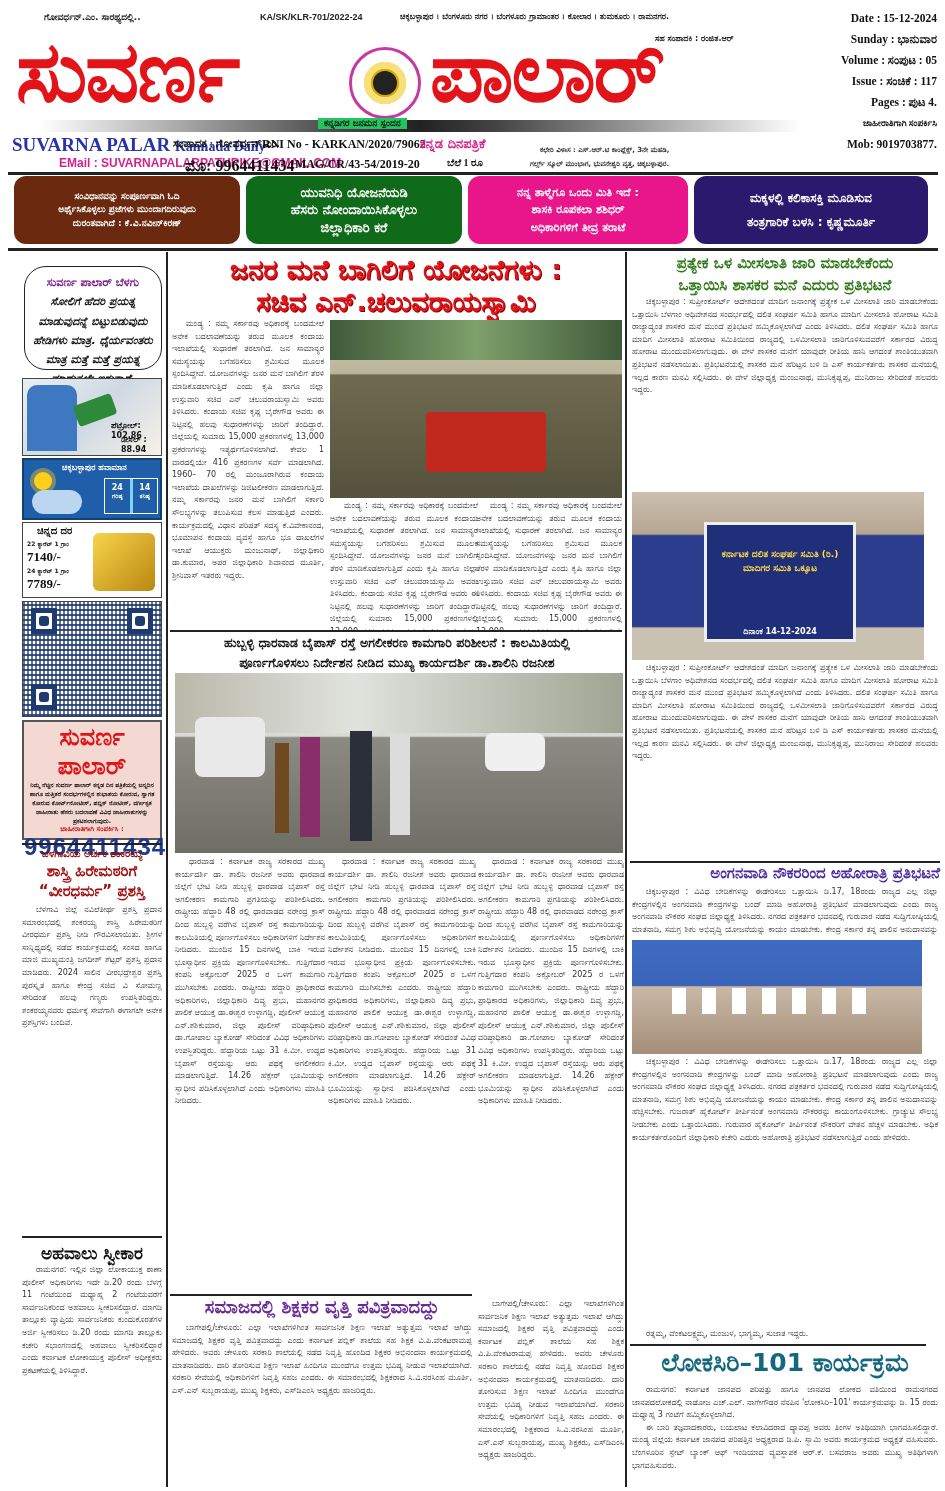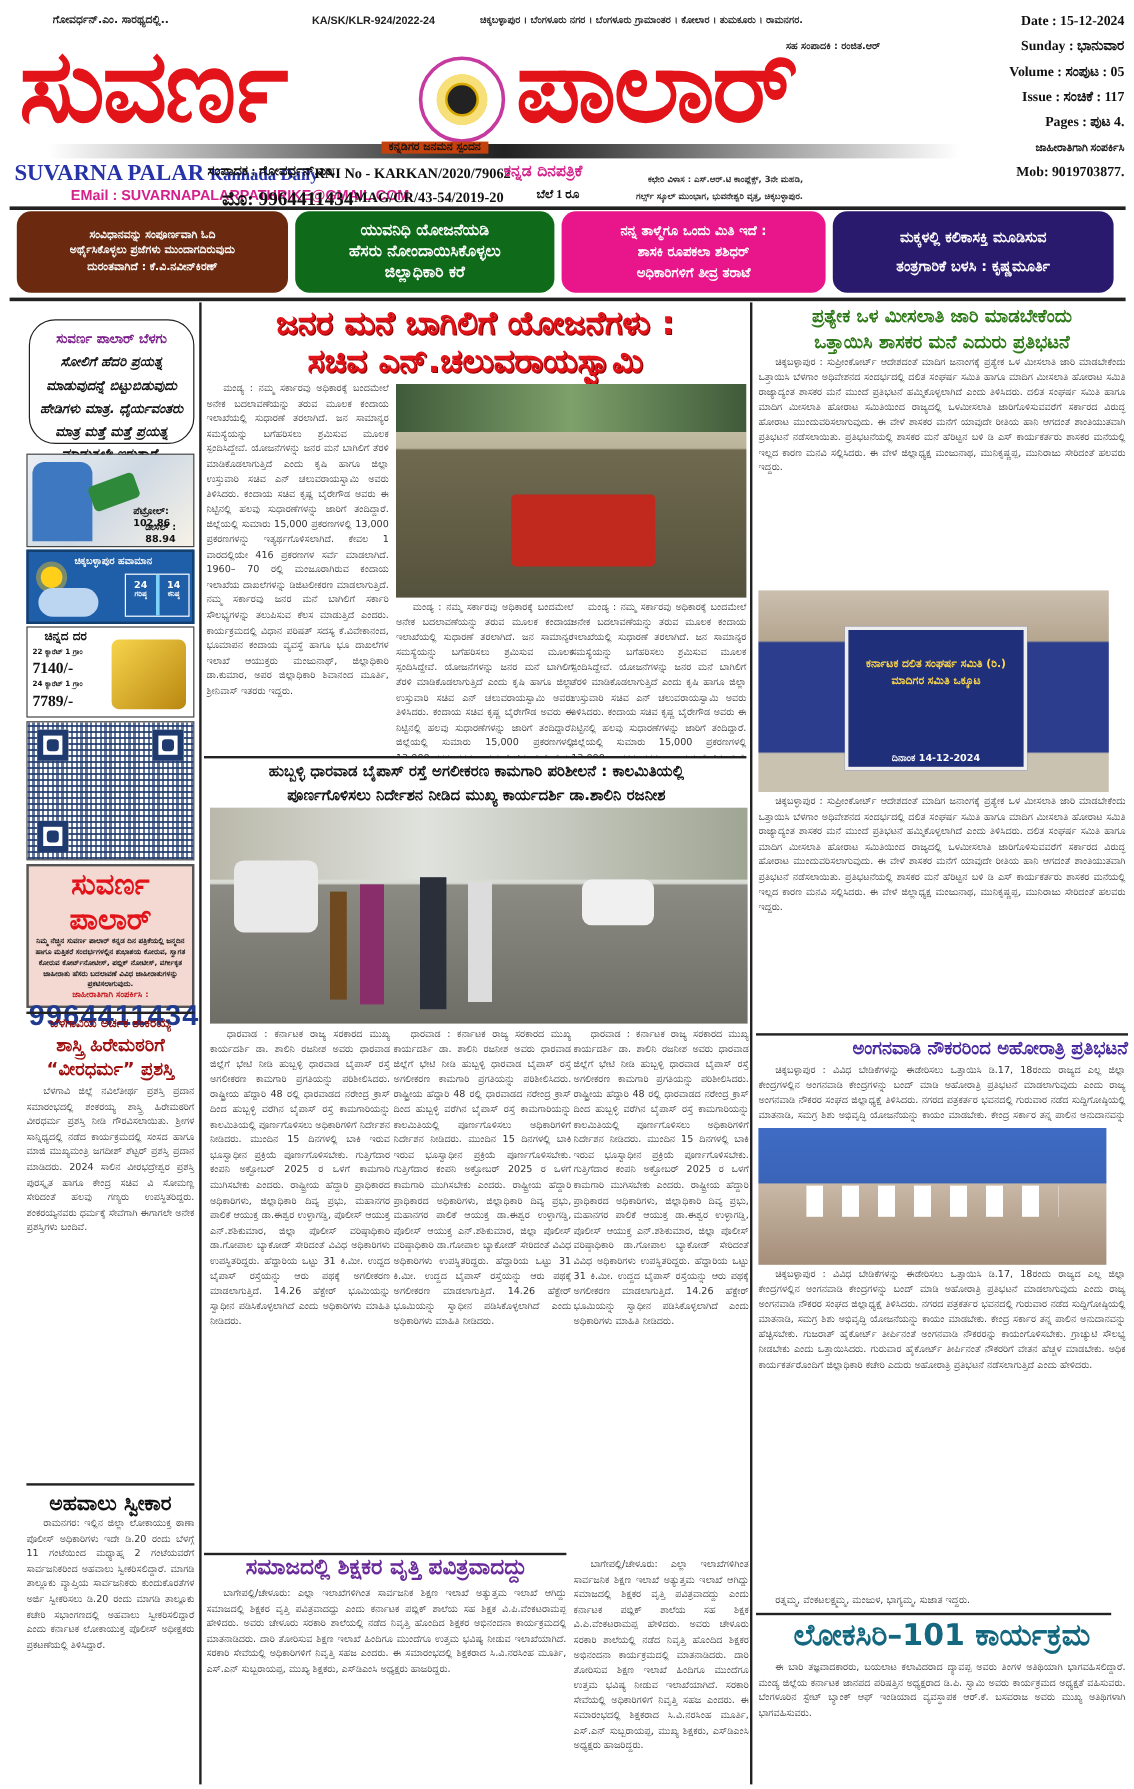--- a/index.html
+++ b/index.html
@@ -6,21 +6,21 @@
   body { width: 945px; height: 1491px; background: #fff; font-family: "DejaVu Sans", sans-serif; color: #111; overflow: hidden; position: relative; }
   .abs { position: absolute; }
 
   
   .mast-top { font-size: 9px; font-weight: bold; color: #222; }
   .logo-text { color: #e2141a; font-family: "DejaVu Serif", serif; font-weight: bold; font-size: 84px; letter-spacing: -2px; line-height: 1; }
   .emblem { width: 72px; height: 72px; border-radius: 50%; background: radial-gradient(circle, #f4d34a 0 30%, #f7e07a 31% 45%, #fff 46%); border: 3px solid #c63aa0; display:flex; align-items:center; justify-content:center; }
   .emblem-inner { width: 28px; height: 28px; border-radius: 50%; background:#222; border: 2px solid #d6a700; }
   .rightmeta { font-family: "Liberation Serif", serif; font-weight: bold; font-size: 11.5px; text-align: right; line-height: 21px; }
   .tagline-bar { height: 12px; background: linear-gradient(90deg,#fff 0%, #444 40%, #222 50%, #444 60%, #fff 100%); }
-  .tagline { background:#c2410c; font-size: 9px; font-weight: bold; padding: 0 6px; }
+  .tagline { background:#22c55e; font-size: 9px; font-weight: bold; padding: 0 6px; }
   .en-title { font-family: "Liberation Serif", serif; font-weight: bold; color: #2733a8; font-size: 19px; }
   .en-title small { font-size: 14px; }
   .email { color: #d4218c; font-weight: bold; font-size: 12px; font-family: "Liberation Sans", sans-serif; padding-left: 47px; }
   .mid-info { font-family: "Liberation Serif", serif; font-weight: bold; font-size: 12px; }
   .kd-daily { color: #d4218c; font-weight: bold; font-size: 13px; }
 
   
   .teaser { border-radius: 12px; color: #fff; font-weight: bold; display:flex; flex-direction:column; justify-content:center; align-items:center; text-align:center; line-height: 1.5; }
   .rule { background: #222; height: 2px; }
 
@@ -56,21 +56,21 @@
   .ph-field { background: linear-gradient(180deg, #d6d1b5 0%, #b9b49a 30%, #6f6a4f 31%, #55523d 100%); }
   .ph-road { background: linear-gradient(180deg, #e2e4e0 0%, #d8dad4 35%, #8b8b83 36%, #6e6e66 100%); }
   .ph-protest { background: linear-gradient(180deg, #cbbfae 0%, #b4a58f 25%, #2b3d8c 26%, #2b3d8c 80%, #c9c2b1 81%); }
   .ph-anganwadi { background: linear-gradient(180deg, #3f6bc4 0%, #3a64b8 40%, #c8b8a5 41%, #a58e7a 100%); }
   .banner { position:absolute; background:#1f2f7a; border: 3px solid #eee; color:#ffd84a; font-weight:bold; text-align:center; font-size:9px; }
 </style>
 </head>
 <body>
 
 <div class="abs mast-top" style="left:44px;top:12px;">ಗೋವರ್ಧನ್.ಎಂ. ಸಾರಥ್ಯದಲ್ಲಿ..</div>
-<div class="abs mast-top" style="left:260px;top:12px;font-family:'Liberation Sans',sans-serif;">KA/SK/KLR-924/2022-24</div>
+<div class="abs mast-top" style="left:260px;top:12px;font-family:'Liberation Sans',sans-serif;">KA/SK/KLR-701/2022-24</div>
 <div class="abs mast-top" style="left:400px;top:12px;font-size:8px;">ಚಿಕ್ಕಬಳ್ಳಾಪುರ । ಬೆಂಗಳೂರು ನಗರ । ಬೆಂಗಳೂರು ಗ್ರಾಮಾಂತರ । ಕೋಲಾರ । ತುಮಕೂರು । ರಾಮನಗರ.</div>
 <div class="abs mast-top" style="left:655px;top:34px;font-size:8px;">ಸಹ ಸಂಪಾದಕಿ : ರಂಜಿತ.ಆರ್</div>
 
 <div class="abs logo-text" style="left:16px;top:30px;">ಸುವರ್ಣ</div>
 <div class="abs" style="left:340px;top:40px;width:90px;height:85px;display:flex;align-items:center;justify-content:center;">
   <div class="emblem">
       <div class="emblem-inner"></div>
     </div>
 </div>
 <div class="abs logo-text" style="left:430px;top:30px;">ಪಾಲಾರ್</div>
@@ -271,14 +271,15 @@
 <div class="abs body-text" style="left:632px;top:1056px;width:306px;height:250px;">
     <p>ಚಿಕ್ಕಬಳ್ಳಾಪುರ : ವಿವಿಧ ಬೇಡಿಕೆಗಳನ್ನು ಈಡೇರಿಸಲು ಒತ್ತಾಯಿಸಿ ಡಿ.17, 18ರಂದು ರಾಜ್ಯದ ಎಲ್ಲ ಜಿಲ್ಲಾ ಕೇಂದ್ರಗಳಲ್ಲಿನ ಅಂಗನವಾಡಿ ಕೇಂದ್ರಗಳನ್ನು ಬಂದ್ ಮಾಡಿ ಅಹೋರಾತ್ರಿ ಪ್ರತಿಭಟನೆ ಮಾಡಲಾಗುವುದು ಎಂದು ರಾಜ್ಯ ಅಂಗನವಾಡಿ ನೌಕರರ ಸಂಘದ ಜಿಲ್ಲಾಧ್ಯಕ್ಷೆ ತಿಳಿಸಿದರು. ನಗರದ ಪತ್ರಕರ್ತರ ಭವನದಲ್ಲಿ ಗುರುವಾರ ನಡೆದ ಸುದ್ದಿಗೋಷ್ಠಿಯಲ್ಲಿ ಮಾತನಾಡಿ, ಸಮಗ್ರ ಶಿಶು ಅಭಿವೃದ್ಧಿ ಯೋಜನೆಯನ್ನು ಕಾಯಂ ಮಾಡಬೇಕು. ಕೇಂದ್ರ ಸರ್ಕಾರ ತನ್ನ ಪಾಲಿನ ಅನುದಾನವನ್ನು ಹೆಚ್ಚಿಸಬೇಕು. ಗುಜರಾತ್ ಹೈಕೋರ್ಟ್ ತೀರ್ಪಿನಂತೆ ಅಂಗನವಾಡಿ ನೌಕರರನ್ನು ಕಾಯಂಗೊಳಿಸಬೇಕು. ಗ್ರಾಚ್ಯುಟಿ ಸೌಲಭ್ಯ ನೀಡಬೇಕು ಎಂದು ಒತ್ತಾಯಿಸಿದರು. ಗುರುವಾರ ಹೈಕೋರ್ಟ್ ತೀರ್ಪಿನಂತೆ ನೌಕರರಿಗೆ ವೇತನ ಹೆಚ್ಚಳ ಮಾಡಬೇಕು. ಅಧಿಕ ಕಾರ್ಯಕರ್ತರೊಂದಿಗೆ ಜಿಲ್ಲಾಧಿಕಾರಿ ಕಚೇರಿ ಎದುರು ಅಹೋರಾತ್ರಿ ಪ್ರತಿಭಟನೆ ನಡೆಸಲಾಗುತ್ತಿದೆ ಎಂದು ಹೇಳಿದರು.</p>
   </div>
 <div class="abs body-text" style="left:632px;top:1328px;width:306px;height:14px;">
     <p>ರತ್ನಮ್ಮ, ವೆಂಕಟಲಕ್ಷ್ಮಮ್ಮ, ಮಂಜುಳ, ಭಾಗ್ಯಮ್ಮ, ಸುಜಾತ ಇದ್ದರು.</p>
   </div>
 <div class="h-rule" style="left:630px;top:1344px;width:296px;"></div>
 
 <div class="abs hd-teal" style="left:630px;top:1348px;width:310px;">ಲೋಕಸಿರಿ–101 ಕಾರ್ಯಕ್ರಮ</div>
 <div class="abs body-text" style="left:632px;top:1384px;width:306px;height:102px;">
+  <p>ರಾಮನಗರ: ಕರ್ನಾಟಕ ಜಾನಪದ ಪರಿಷತ್ತು ಹಾಗೂ ಜಾನಪದ ಲೋಕದ ವತಿಯಿಂದ ರಾಮನಗರದ ಜಾನಪದಲೋಕದಲ್ಲಿ ನಾಡೋಜ ಎಚ್.ಎಲ್. ನಾಗೇಗೌಡರ ನೆನಪಿನ 'ಲೋಕಸಿರಿ–101' ಕಾರ್ಯಕ್ರಮವನ್ನು ಡಿ. 15 ರಂದು ಮಧ್ಯಾಹ್ನ 3 ಗಂಟೆಗೆ ಹಮ್ಮಿಕೊಳ್ಳಲಾಗಿದೆ.</p>
   <p>ಈ ಬಾರಿ ತಜ್ಞವಾದಕಾರರು, ಬಯಲಾಟ ಕಲಾವಿದರಾದ ದ್ಯಾವಪ್ಪ ಅವರು ತಿಂಗಳ ಅತಿಥಿಯಾಗಿ ಭಾಗವಹಿಸಲಿದ್ದಾರೆ. ಮಂಡ್ಯ ಜಿಲ್ಲೆಯ ಕರ್ನಾಟಕ ಜಾನಪದ ಪರಿಷತ್ತಿನ ಅಧ್ಯಕ್ಷರಾದ ಡಿ.ಪಿ. ಸ್ವಾಮಿ ಅವರು ಕಾರ್ಯಕ್ರಮದ ಅಧ್ಯಕ್ಷತೆ ವಹಿಸುವರು. ಬೆಂಗಳೂರಿನ ಸ್ಟೇಟ್ ಬ್ಯಾಂಕ್ ಆಫ್ ಇಂಡಿಯಾದ ವ್ಯವಸ್ಥಾಪಕ ಆರ್.ಕೆ. ಬಸವರಾಜ ಅವರು ಮುಖ್ಯ ಅತಿಥಿಗಳಾಗಿ ಭಾಗವಹಿಸುವರು.</p>
 </div>
 
 </body></html>

